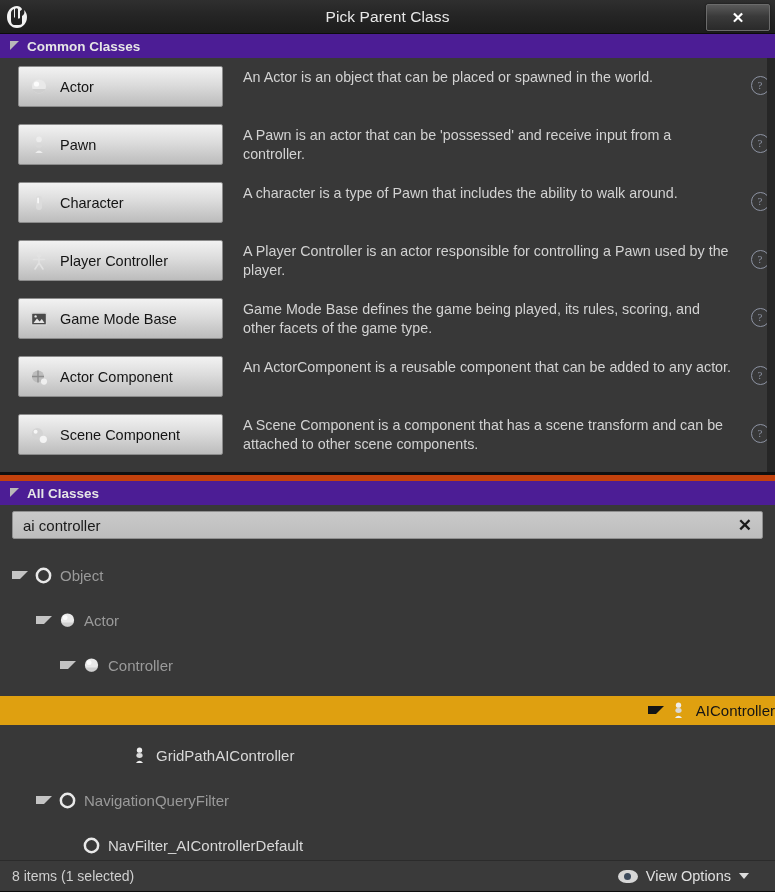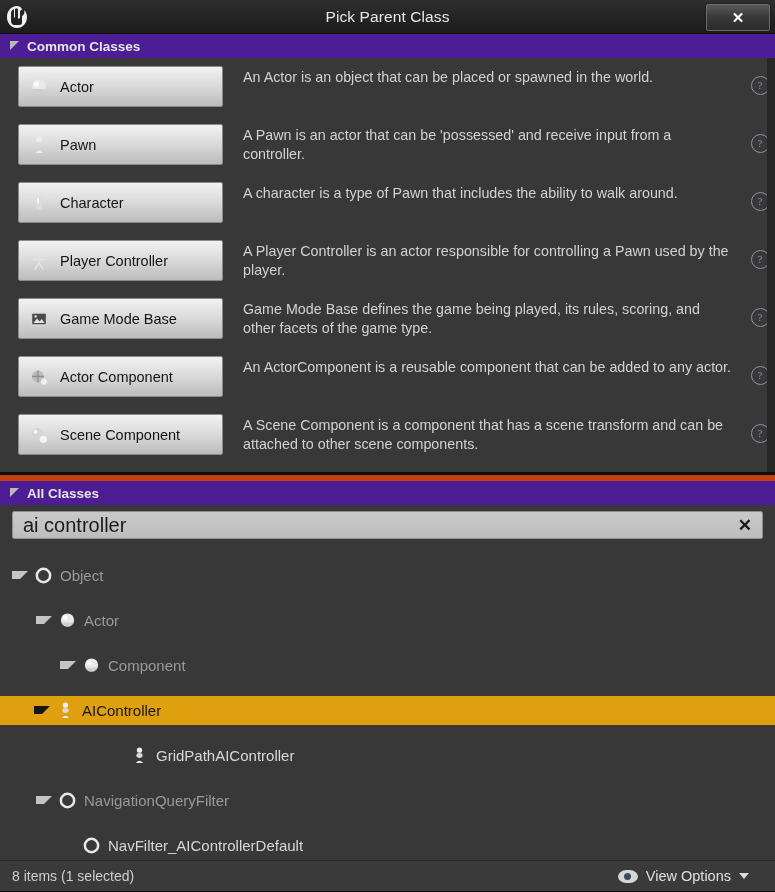--- a/index.html
+++ b/index.html
@@ -167,21 +167,21 @@
     border: 1px solid #8f8f8f;
     border-radius: 2px;
     display: flex;
     align-items: center;
     padding: 0 10px;
     box-sizing: border-box;
   }
   .search-text {
     flex: 1 1 auto;
     color: #1a1a1a;
-    font-size: 20px;
+    font-size: 15px;
   }
   .clear-x {
     color: #1a1a1a;
     font-size: 17px;
     font-weight: bold;
     line-height: 1;
   }
   .tree {
     flex: 1 1 auto;
     overflow: hidden;
@@ -451,23 +451,23 @@
         </div>
         <div class="tnode dim" style="padding-left: 60px;">
           <span class="tri"></span>
           <span class="tico">
             <svg width="19" height="19" viewBox="0 0 20 20">
               <circle cx="10" cy="9.5" r="7" fill="#e9e9e9"></circle>
               <circle cx="7.5" cy="7" r="2.6" fill="#ffffff" opacity="0.85"></circle>
               <path d="M3.5 12 a7 7 0 0 0 13 0 z" fill="#b9b9b9" opacity="0.55"></path>
             </svg>
           </span>
-          <span>Component</span>
-        </div>
-        <div class="tnode selected" style="padding-left: 34px;">
+          <span>Controller</span>
+        </div>
+        <div class="tnode selected" style="padding-left: 44px; justify-content: flex-end;">
           <span class="tri"></span>
           <span class="tico">
             <svg width="19" height="19" viewBox="0 0 20 20">
               <circle cx="10" cy="4.4" r="2.8" fill="#ededed"></circle>
               <ellipse cx="10" cy="10" rx="3.3" ry="2.6" fill="#d9d9d9"></ellipse>
               <path d="M6.2 18 q3.8-5 7.6 0 z" fill="#ededed"></path>
             </svg>
           </span>
           <span>AIController</span>
         </div>

